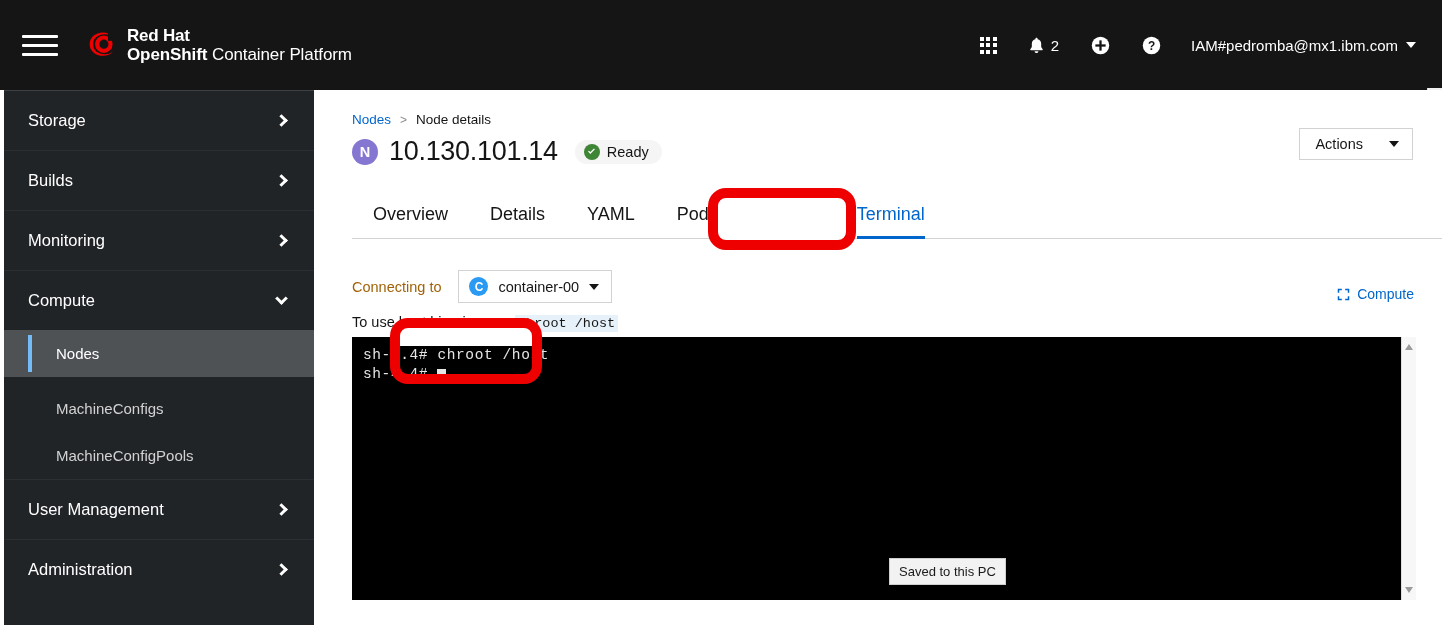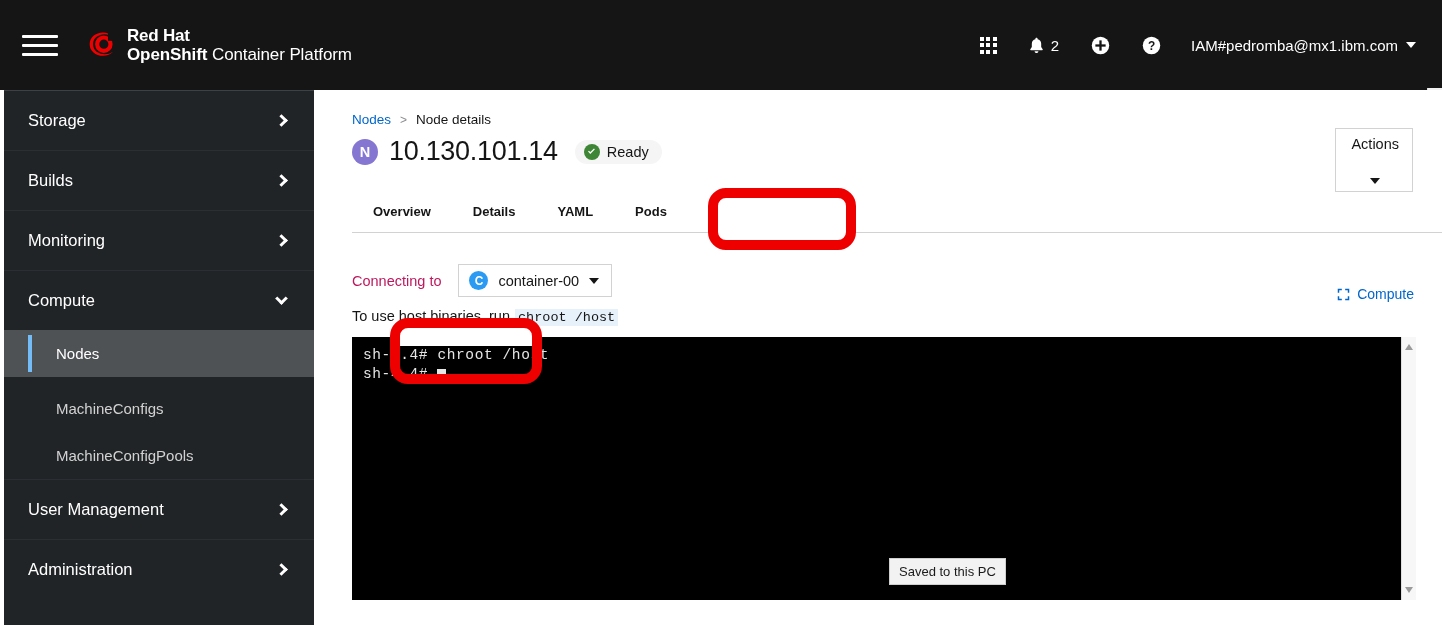--- a/index.html
+++ b/index.html
@@ -114,43 +114,43 @@
     font-size: 14.5px; color: #151515;
   }
   .ok-circle {
     width: 16px; height: 16px; border-radius: 50%; background: #3e8635;
     display: flex; align-items: center; justify-content: center; flex: 0 0 auto;
   }
   .actions-btn {
     position: absolute; top: 38px; right: 29px;
     display: flex; align-items: center; gap: 26px;
     border: 1px solid #d2d2d2; background: #fff; padding: 7px 13px 7px 15px;
-    font-size: 14.5px; color: #151515; cursor: pointer; flex-direction: column;
+    font-size: 14.5px; color: #151515; cursor: pointer;
   }
   .caret-down-b { width: 0; height: 0; border-left: 5px solid transparent; border-right: 5px solid transparent; border-top: 6px solid #151515; }
 
   
   .tabs {
     display: flex; align-items: flex-end; gap: 0;
     margin: 26px 0 0 26px; border-bottom: 1px solid #d2d2d2;
     width: 1090px; position: relative;
   }
   .tab {
-    padding: 11px 21px 13px 21px; font-size: 13px; color: #151515;
-    cursor: pointer; position: relative; white-space: nowrap; font-weight: bold;
+    padding: 11px 21px 13px 21px; font-size: 18px; color: #151515;
+    cursor: pointer; position: relative; white-space: nowrap;
   }
   .tab.active { color: #06c; }
   .tab.active::after {
     content: ""; position: absolute; left: 21px; right: 21px; bottom: -1px;
     height: 3px; background: #06c;
   }
 
   
   .connect-row { display: flex; align-items: center; margin: 31px 0 0 26px; }
-  .connect-label { font-size: 14.5px; color: #be185d; margin-right: 17px; }
+  .connect-label { font-size: 14.5px; color: #a16207; margin-right: 17px; }
   .select-box {
     display: flex; align-items: center; gap: 10px;
     border: 1px solid #d2d2d2; background: #fff; padding: 6px 12px 6px 10px;
     font-size: 14.5px; color: #151515; cursor: pointer; min-width: 152px;
   }
   .c-badge {
     width: 19px; height: 19px; border-radius: 50%; background: #2b9af3; color: #fff;
     display: flex; align-items: center; justify-content: center;
     font-size: 12px; font-weight: 600; flex: 0 0 auto;
   }

